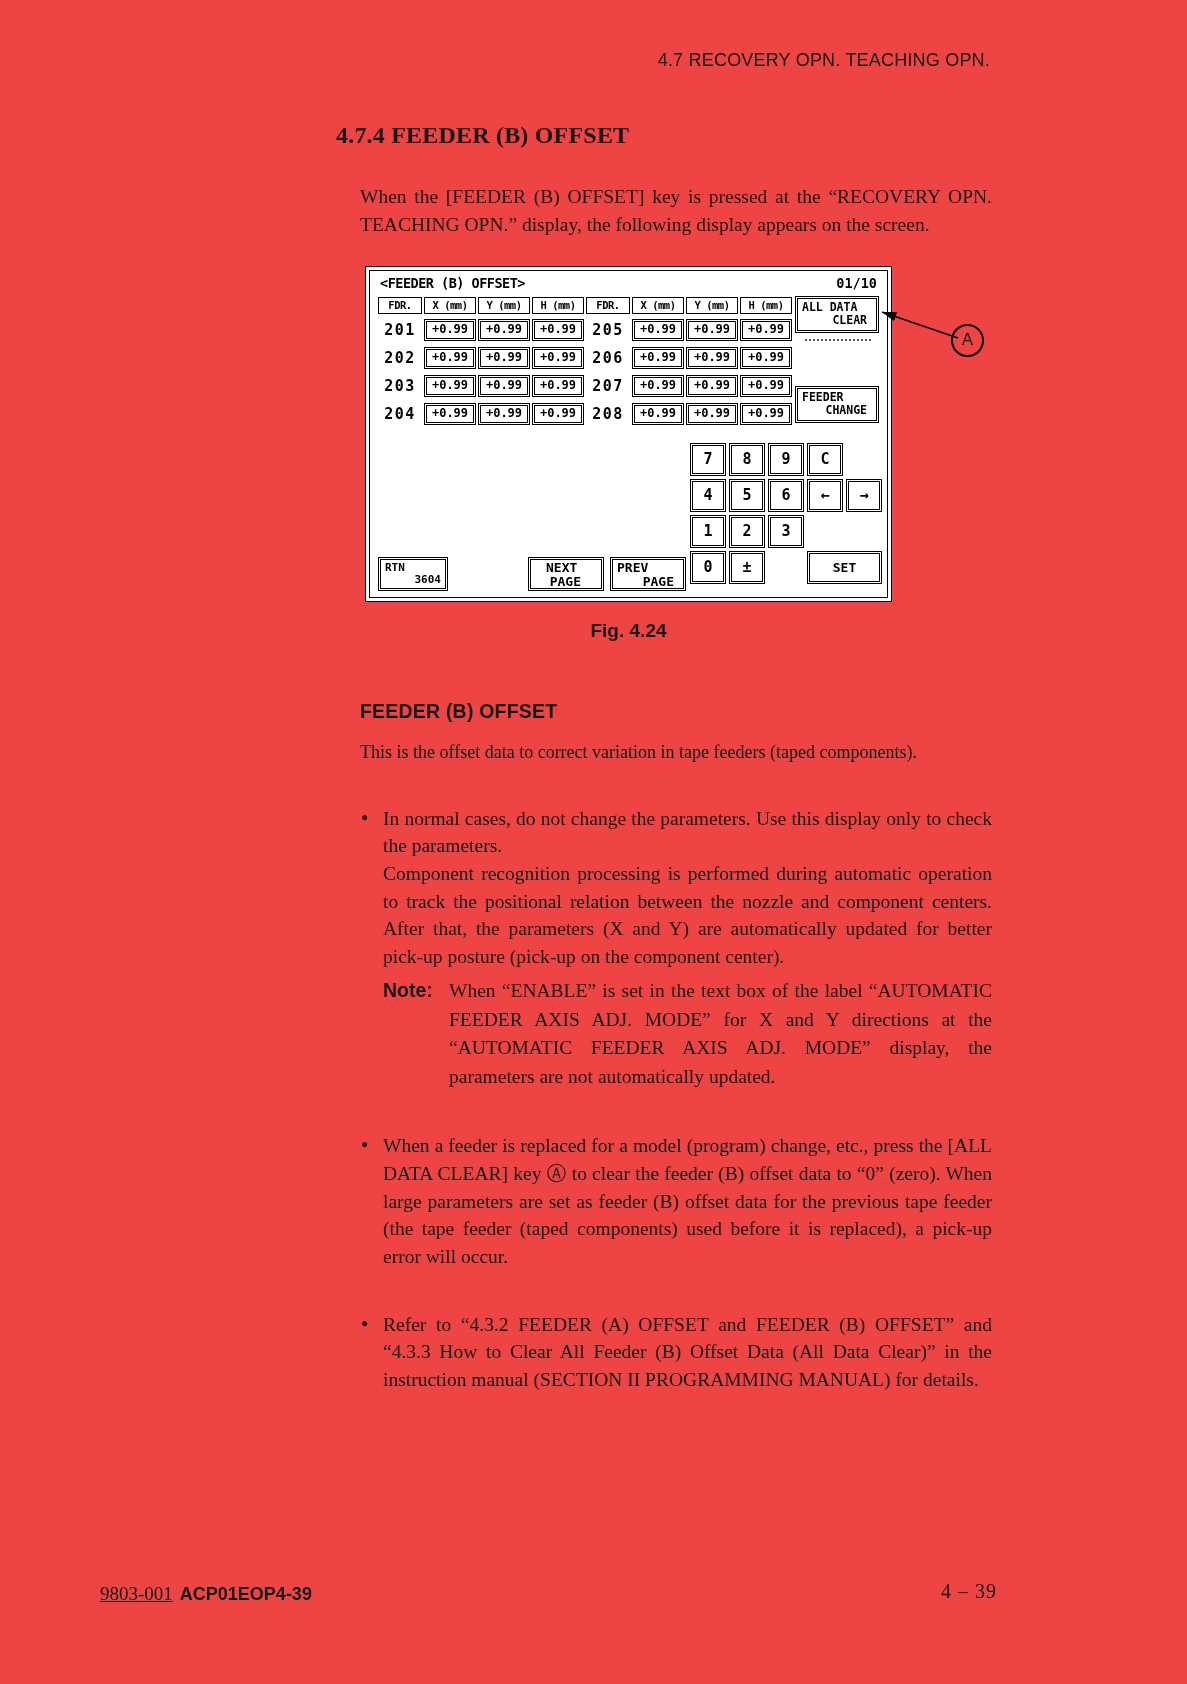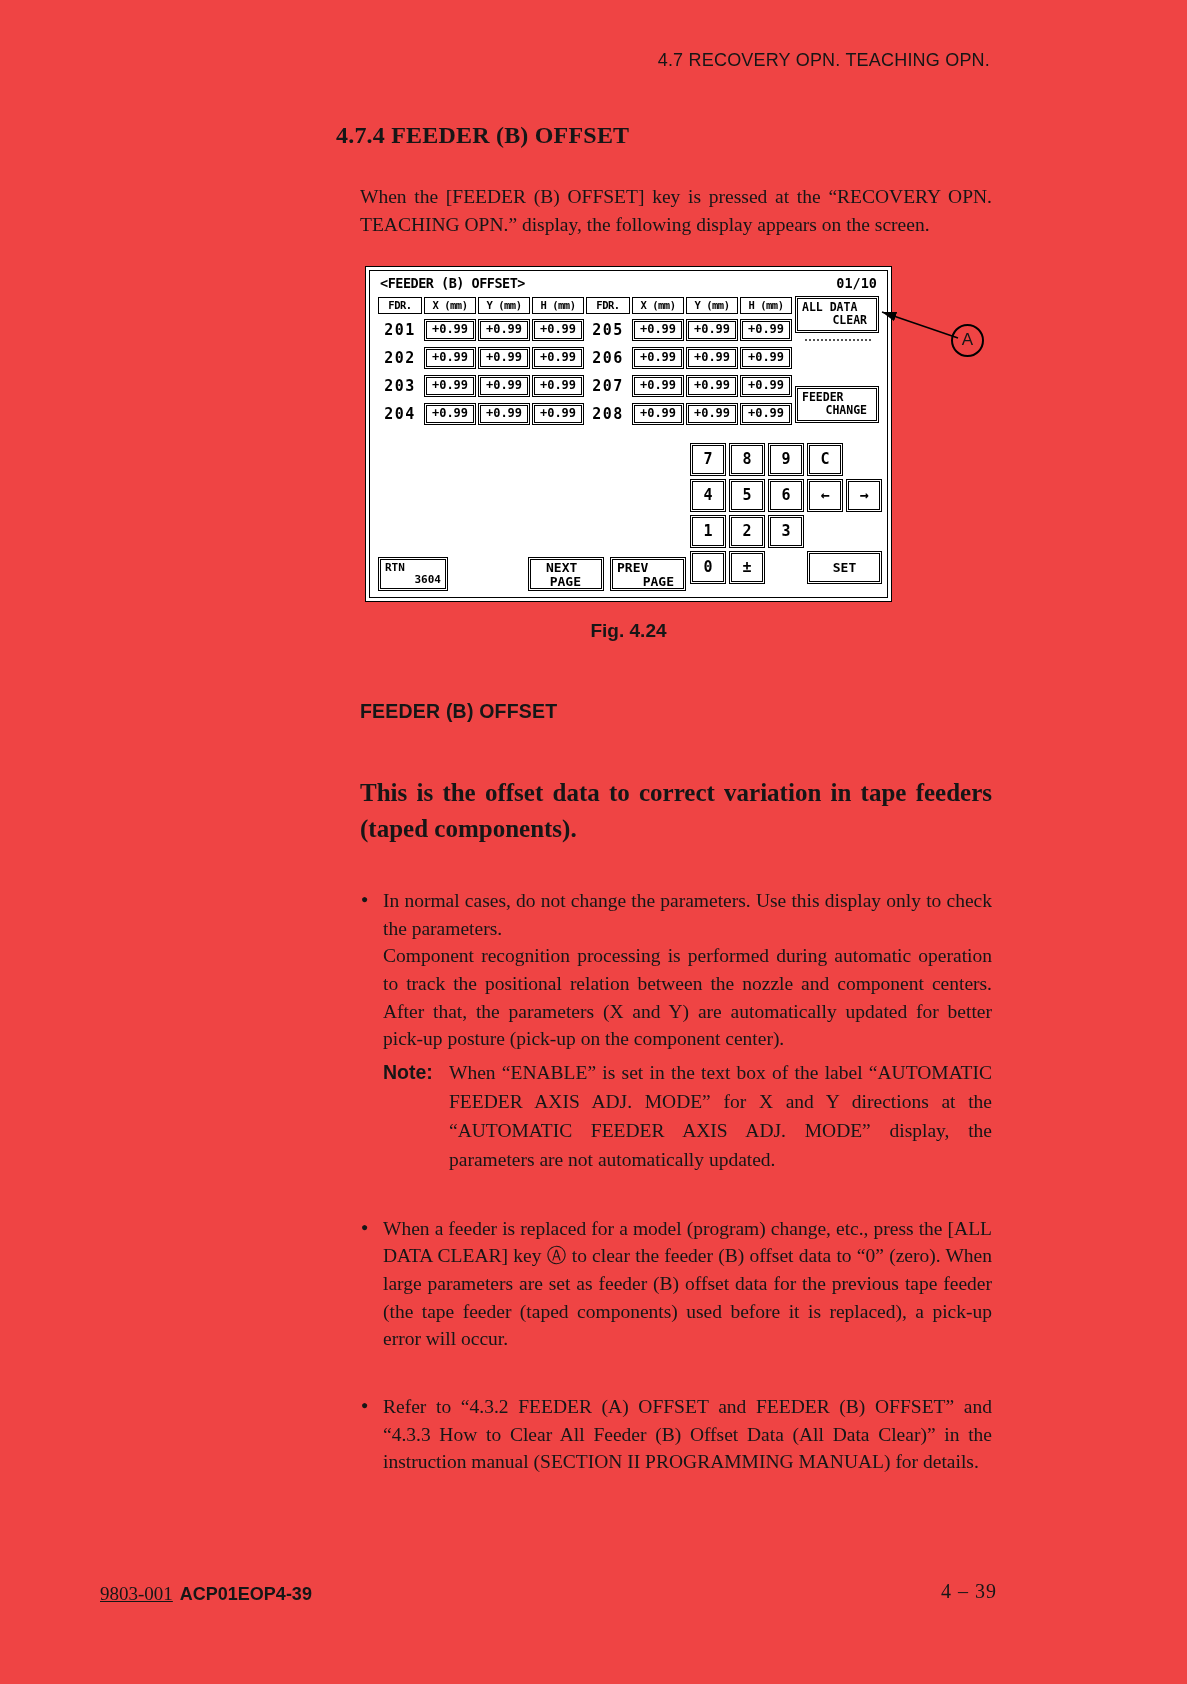--- a/index.html
+++ b/index.html
@@ -60,21 +60,21 @@
   .ann-circle { position:absolute; left:586px; top:58px; width:33px; height:33px;
                 border:2px solid #000; border-radius:50%; display:flex; align-items:center;
                 justify-content:center; font-family:"Liberation Sans", sans-serif; font-size:17px; }
 
   .fig-caption { margin:18px 0 0 29px; width:527px; text-align:center;
                  font-family:"Liberation Sans", sans-serif; font-weight:bold; font-size:19px; }
 
   
   .sub-title { margin:58px 0 0 24px; font-family:"Liberation Sans", sans-serif;
                font-size:19.5px; font-weight:bold; letter-spacing:.2px; }
-  .para { margin:52px 0 0 24px; width:632px; font-size:25px; line-height:1.45; text-align:justify;font-weight:bold; }
+  .para { margin:16px 0 0 24px; width:632px; font-size:18px; line-height:1.45; text-align:justify; }
 
   .bullet { position:relative; margin:40px 0 0 24px; width:632px; padding-left:23px;
             font-size:19.5px; line-height:1.42; text-align:justify; }
   .bullet::before { content:"●"; position:absolute; left:1px; top:4px; font-size:12px; }
   .note { display:flex; margin-top:6px; }
   .note-label { font-family:"Liberation Sans", sans-serif; font-weight:bold; width:66px; flex:none; }
   .note-text { flex:1; text-align:justify; line-height:1.48; }
 
   
   .footer-left { position:absolute; left:100px; top:1583px; }

